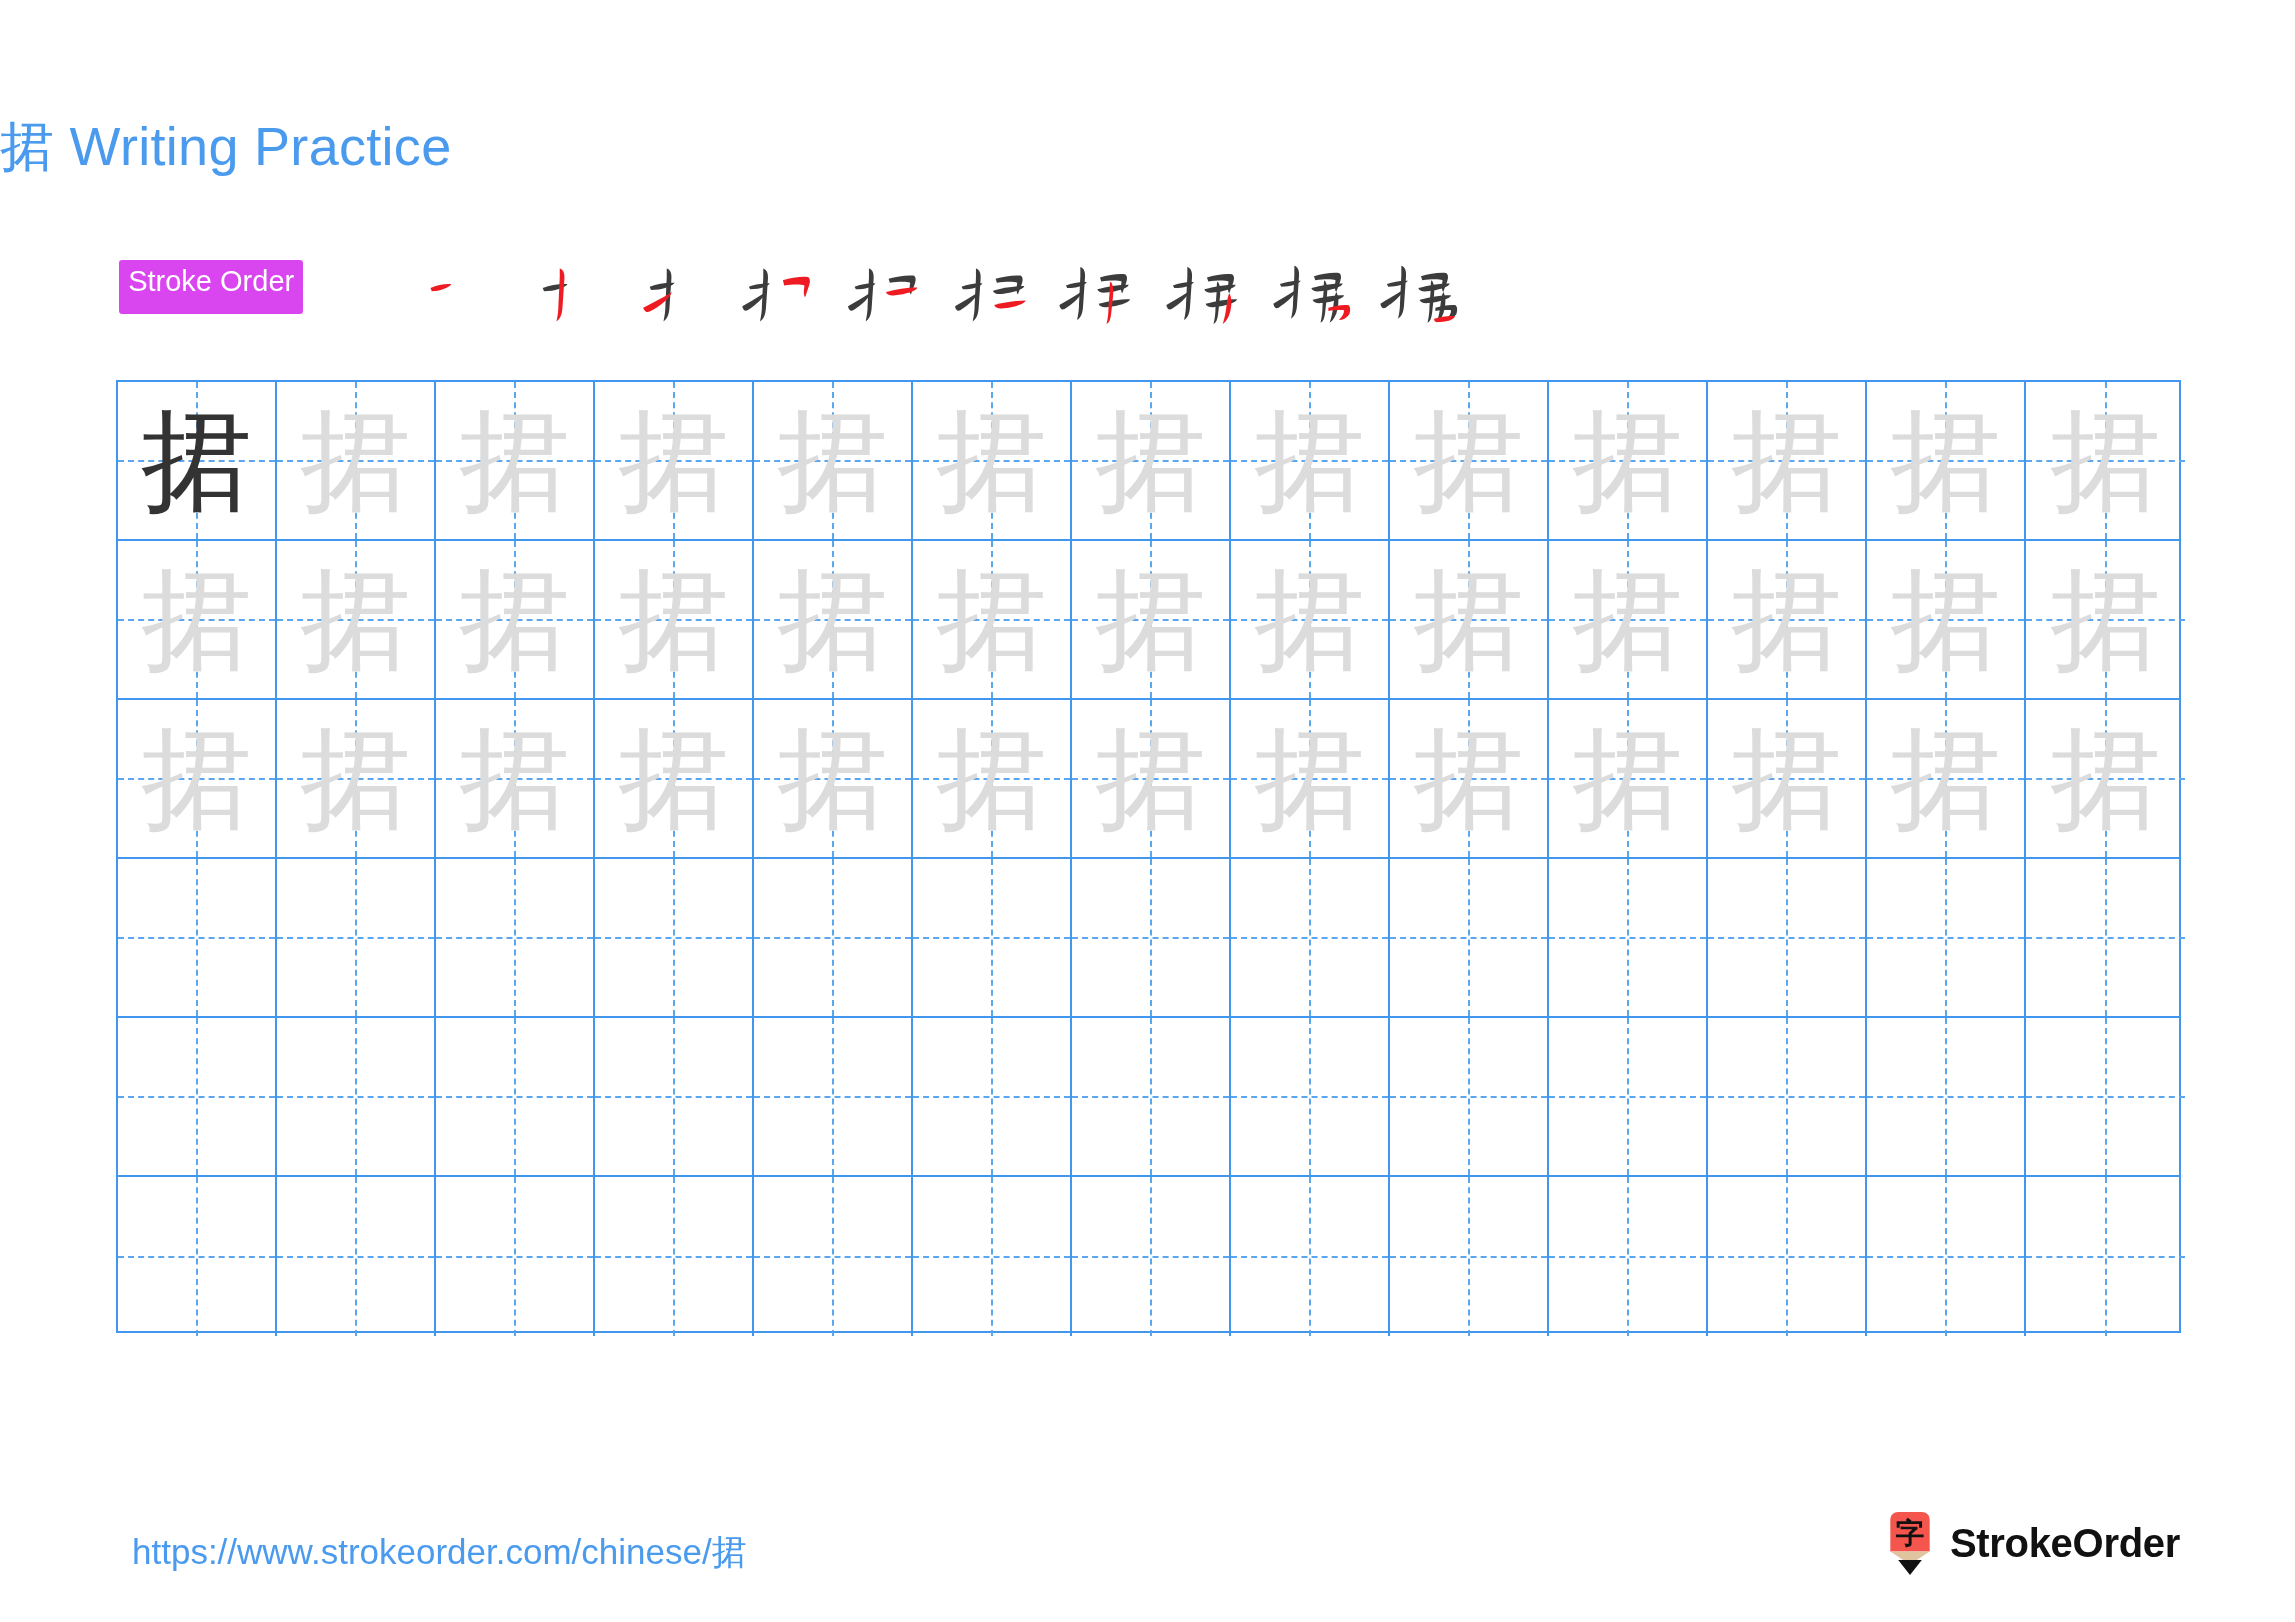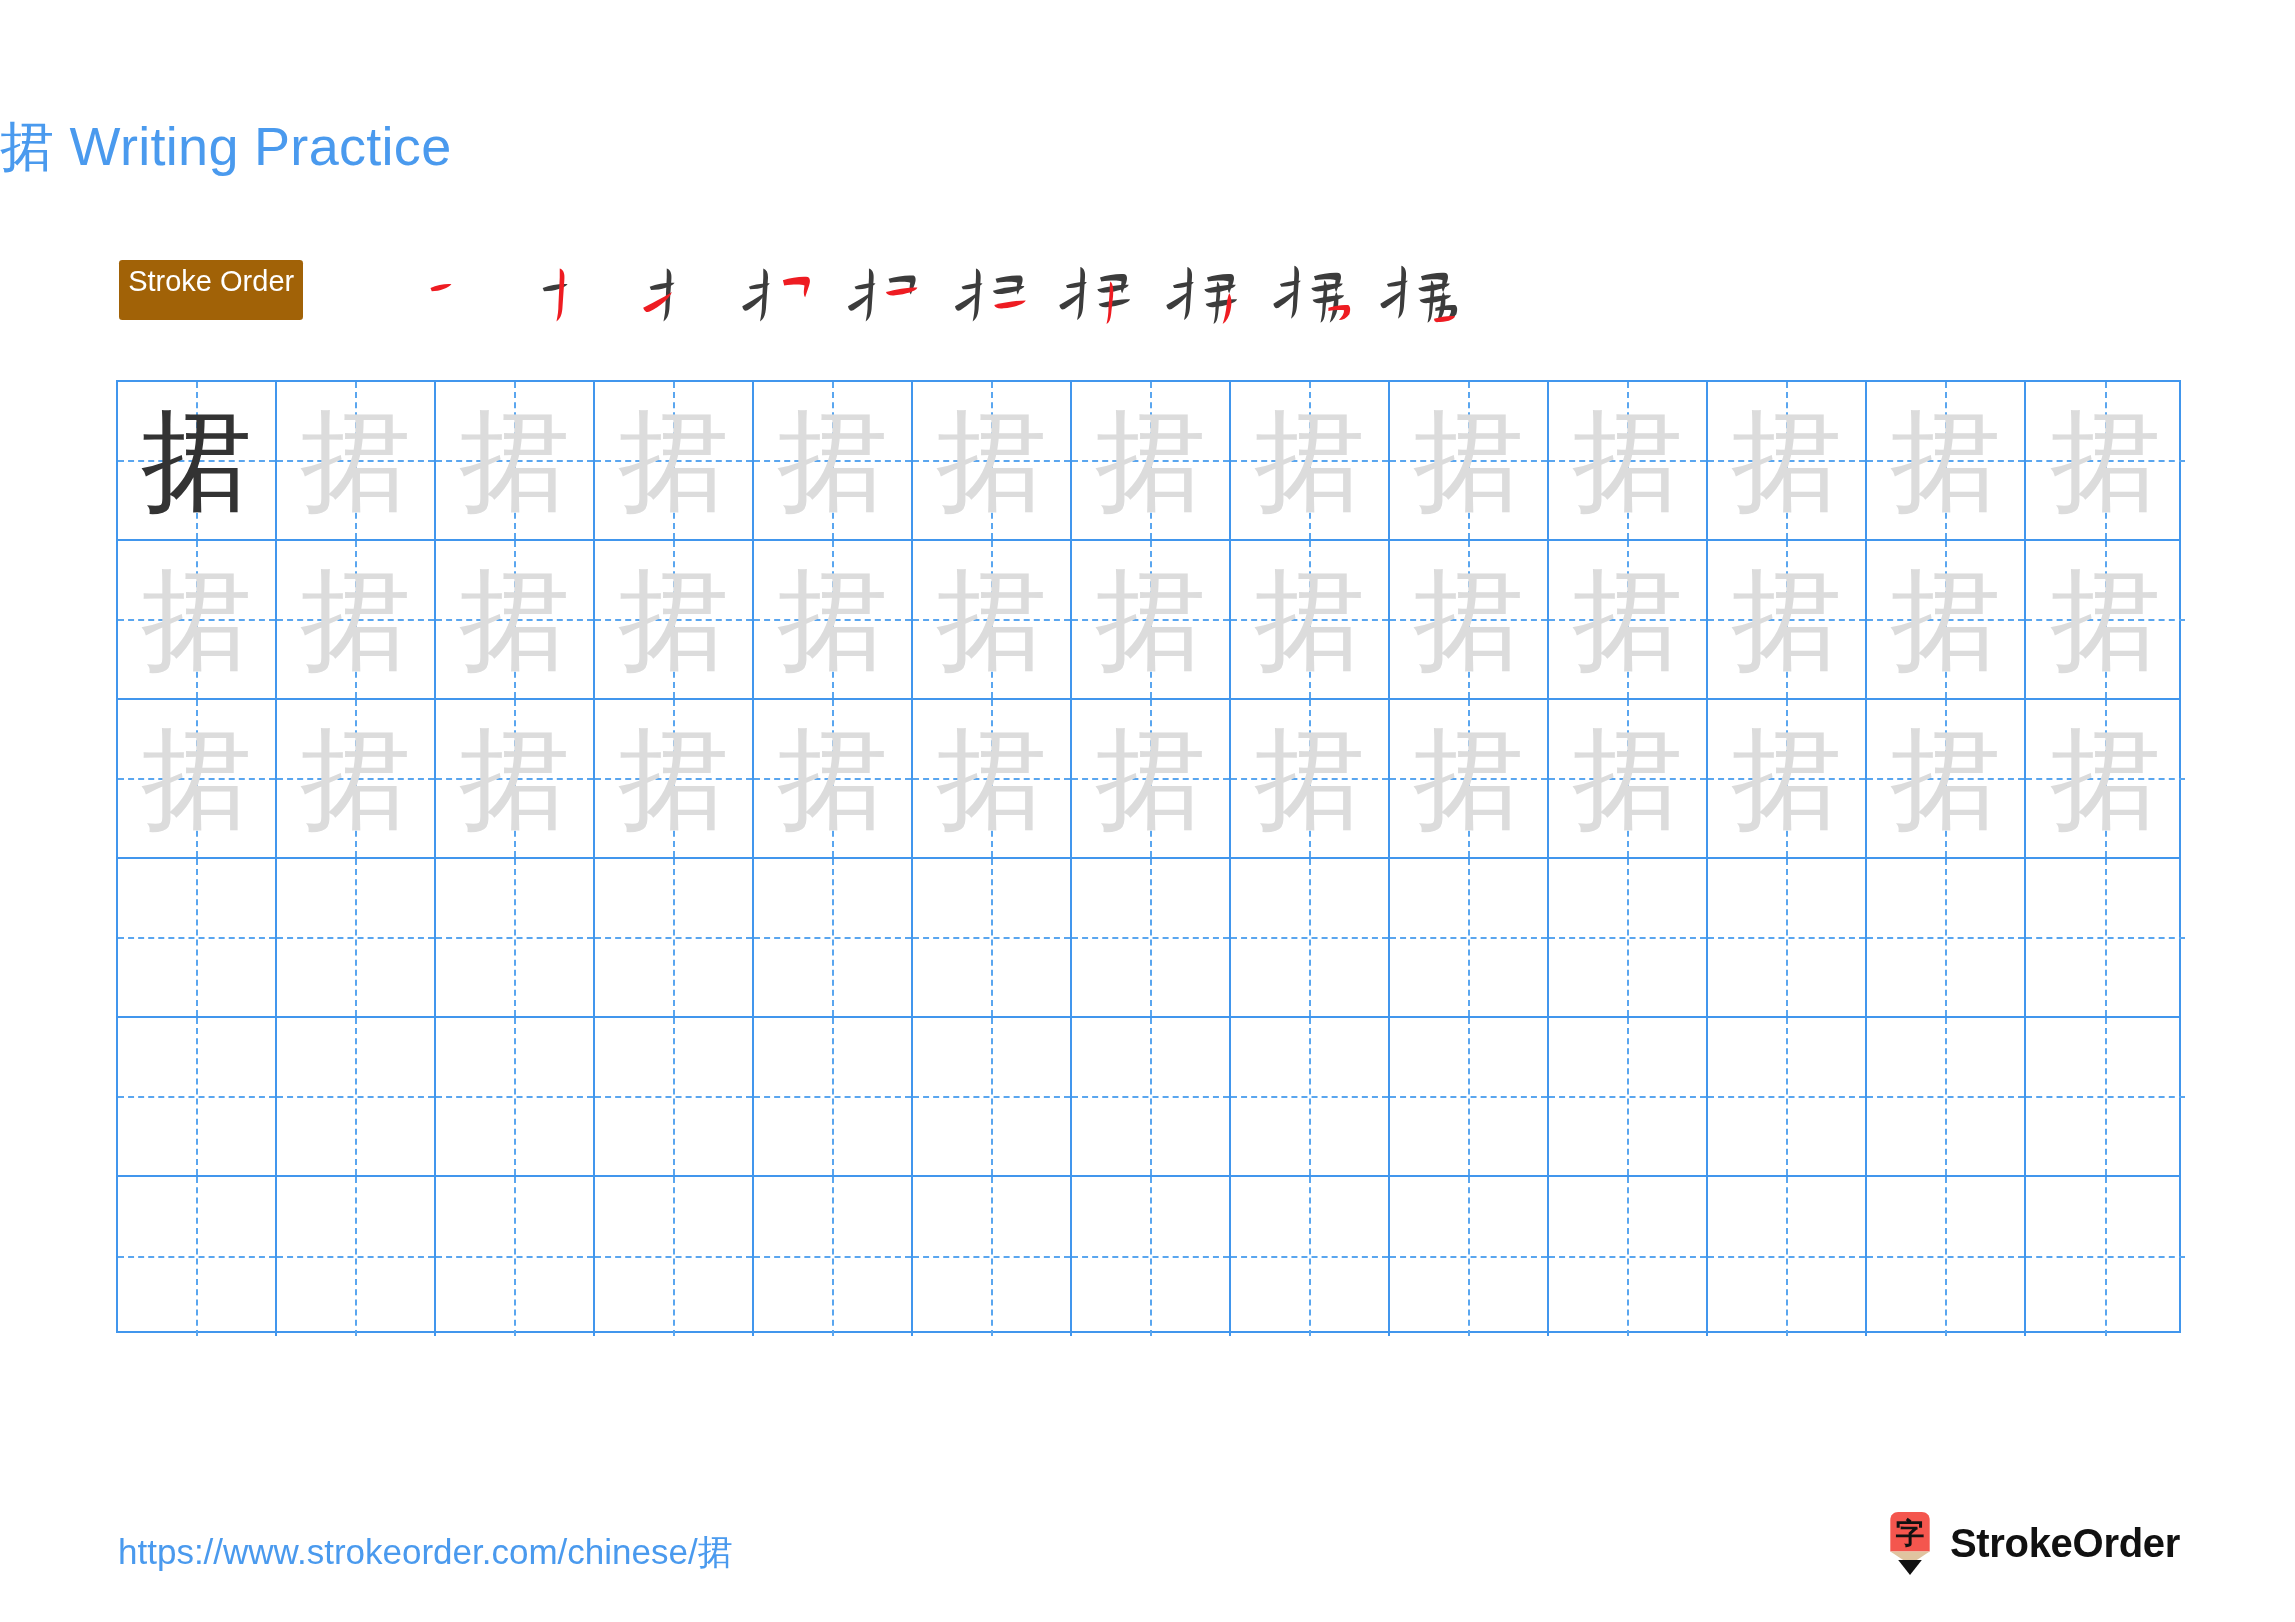--- a/index.html
+++ b/index.html
@@ -20,23 +20,23 @@
     letter-spacing:0.3px;
     white-space:nowrap;
   }
 
   
   #stroke-order-row{
     position:absolute;left:119px;top:254px;width:2061px;height:72px;
   }
   #stroke-order-badge{
     position:absolute;left:0;top:5.9px;
-    height:60px;line-height:43px;
+    height:54px;line-height:43px;
     padding:0 9.2px;
-    background:#a16207;
+    background:#d946ef;
     color:#ffffff;
     font-size:29px;
     border-radius:3.3px;
     white-space:nowrap;
     box-sizing:border-box;
   }
   #stroke-steps{
     position:absolute;left:293px;top:0;
     height:72px;
     display:flex;
@@ -89,21 +89,21 @@
     font-size:111px;
     line-height:1;
     z-index:2;
     user-select:none;
   }
   .cell-char.dark{color:#333333;}
   .cell-char.trace{color:#dcdcdc;}
 
   
   #footer-url{
-    position:absolute;left:118px;top:1529px;
+    position:absolute;left:132px;top:1529px;
     font-size:35px;
     color:#4a9aee;
     white-space:nowrap;
   }
   #footer-logo{
     position:absolute;right:115px;top:1512px;
     display:flex;align-items:center;height:63px;
   }
   #logo-mark{
     position:relative;width:50px;height:63px;flex:0 0 50px;margin-right:14.4px;

